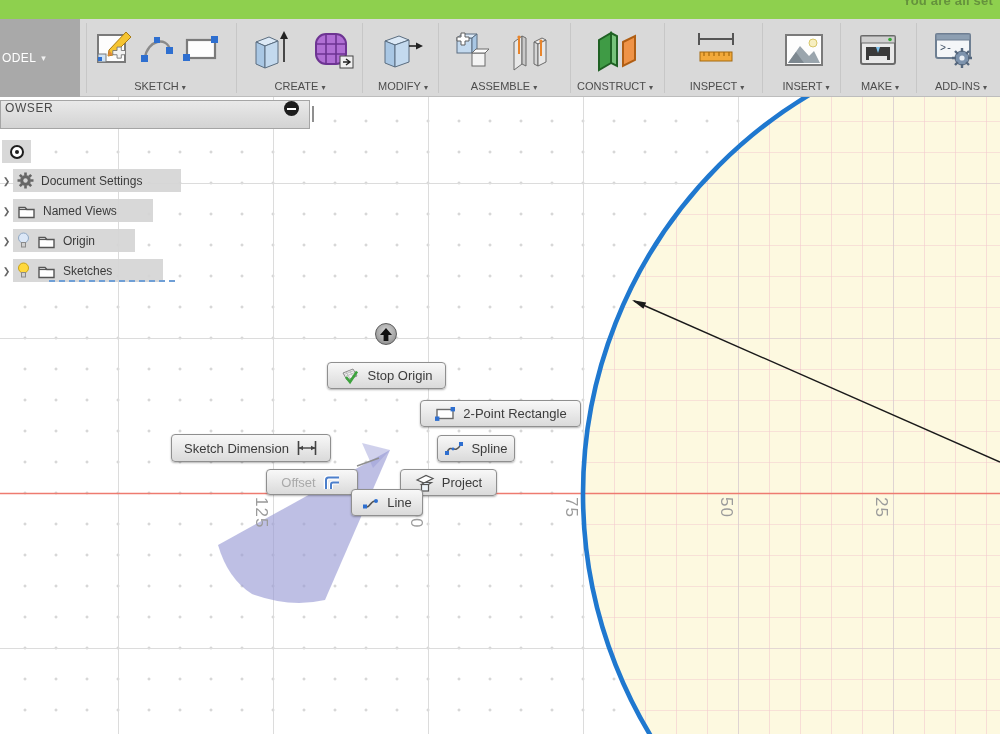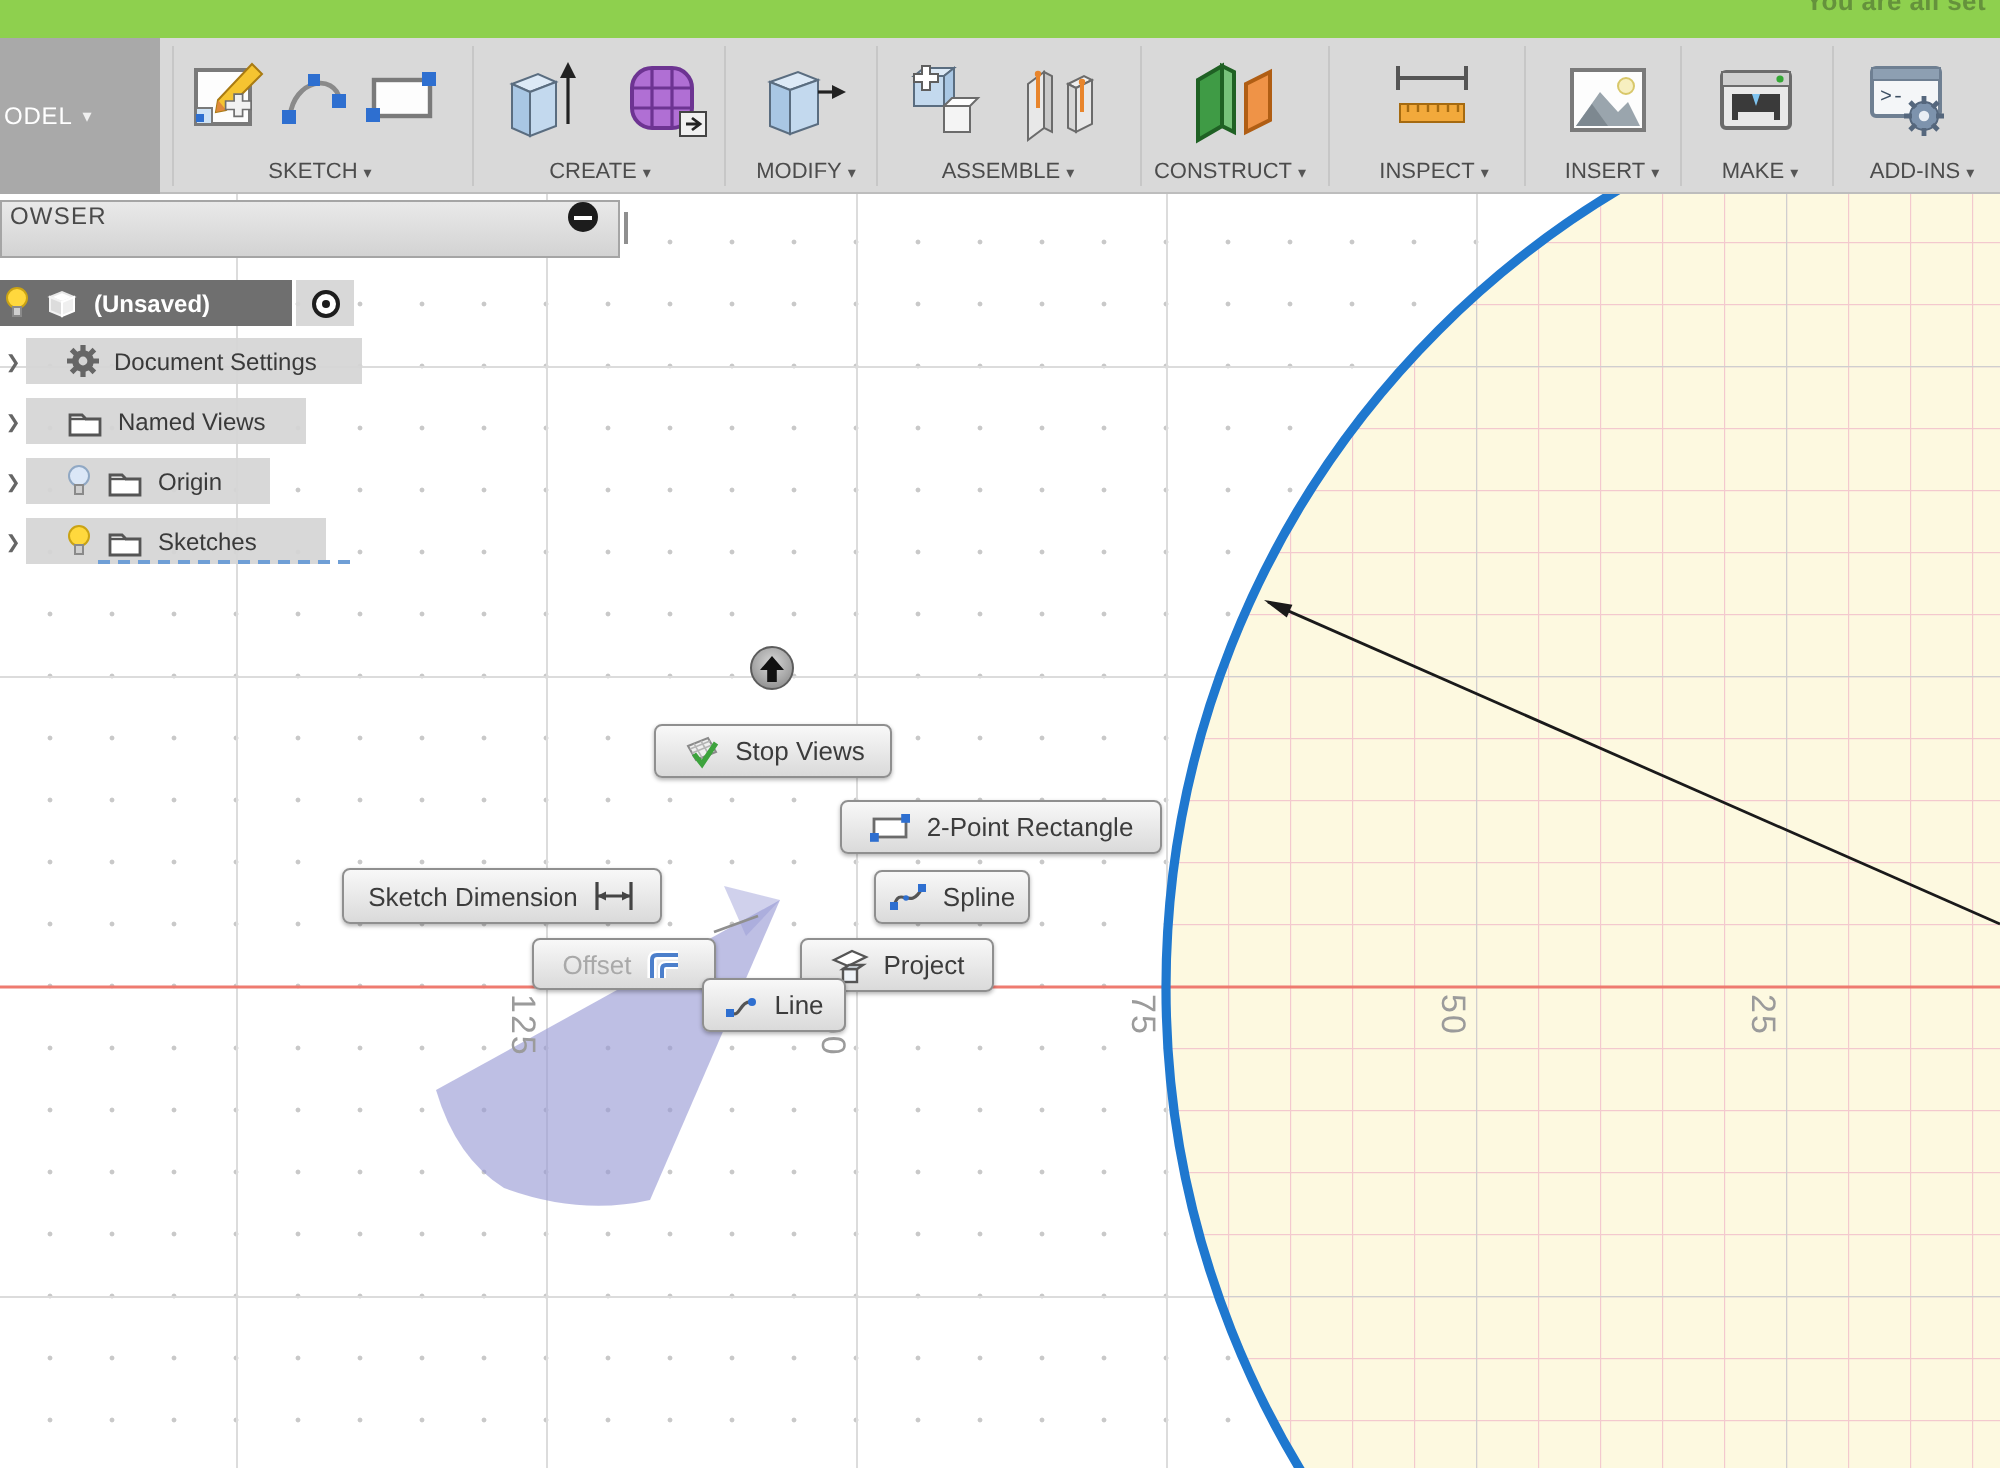--- a/index.html
+++ b/index.html
@@ -41,21 +41,21 @@
   .mmbtn.dim { color:#a9a9a9; }
 
   
   #browser { position:absolute; left:0; top:0; z-index:8; width:330px; }
   #bheader { position:absolute; left:0; top:3px; width:310px; height:29px; background:linear-gradient(#e9e9e9,#d3d3d3); border:1px solid #a5a5a5; display:flex; align-items:flex-start; }
   #bheader .btitle { font-size:12px; color:#4a4a4a; letter-spacing:.6px; margin-left:4px; flex:1; }
   #bcollapse { width:15px; height:15px; border-radius:50%; background:#1c1c1c; position:relative; margin-right:10px; cursor:pointer; }
   #bcollapse::after { content:""; position:absolute; left:3px; top:6.5px; width:9px; height:2px; background:#fff; }
   #bgrip { position:absolute; left:312px; top:9px; width:2px; height:16px; background:#8f8f8f; cursor:ew-resize; }
   .brow { position:absolute; display:flex; align-items:center; height:23px; font-size:12px; color:#3a3a3a; }
-  .bchip { display:flex; align-items:center; height:23px; background:rgba(213,213,213,.92); padding:0 10px 0 20px; gap:7px; cursor:pointer; }
+  .bchip { display:flex; align-items:center; height:23px; background:rgba(213,213,213,.92); padding:0 10px 0 4px; gap:7px; cursor:pointer; }
   .bexp { font-size:9px; color:#666; width:13px; text-align:center; cursor:pointer; }
   #brow-root .rootchip { background:#6f6f6f; color:#fff; font-weight:bold; padding:0 12px 0 2px; }
   .radiochip { background:rgba(213,213,213,.92); width:29px; justify-content:center; padding:0; margin-left:2px; }
   .radio { width:14px; height:14px; border:2px solid #1d1d1d; border-radius:50%; background:#fff; position:relative; }
   .radio::after { content:""; position:absolute; left:3px; top:3px; width:4px; height:4px; border-radius:50%; background:#1d1d1d; }
   #sketchdash { position:absolute; left:36px; top:21px; width:126px; border-bottom:2px dashed #6f9fd6; }
 </style>
 </head>
 <body>
 
@@ -232,21 +232,21 @@
       <polygon points="7,1 13,8 9.4,8 9.4,14 4.6,14 4.6,8 1,8" fill="#111"></polygon>
     </svg>
   </div>
 
   <div class="mmbtn" style="left:327px; top:265px; width:119px; height:27px">
     <svg width="20" height="18">
       <polygon points="3,6 13,2 17,9 7,13" fill="#efefef" stroke="#8a8a8a"></polygon>
       <path d="M6,4.8 l4,7 M9.5,3.5 l4,7 M5,9.5 l10,-4 M4,7.5 l10,-4" stroke="#b5b5b5" stroke-width=".8"></path>
       <path d="M6,10 L10,15 L17,4.5" fill="none" stroke="#3da33d" stroke-width="2.6"></path>
     </svg>
-    <span>Stop Views</span>
+    <span>Stop Origin</span>
   </div>
 
 
   <div class="mmbtn" style="left:420px; top:303px; width:161px; height:27px">
     <svg width="22" height="16">
       <rect x="3" y="3.5" width="16" height="9" fill="#fff" stroke="#6b6b6b" stroke-width="1.4"></rect>
       <rect x="1" y="10.5" width="4.4" height="4.4" fill="#2e6fd0"></rect>
       <rect x="16.6" y="1" width="4.4" height="4.4" fill="#2e6fd0"></rect>
     </svg>
     <span>2-Point Rectangle</span>
@@ -302,32 +302,20 @@
   </div>
 
   <div id="browser">
     <div id="bheader">
       <span class="btitle">OWSER</span>
       <div id="bcollapse"></div>
     </div>
     <div id="bgrip"></div>
 
     <div class="brow" id="brow-root" style="left:0; top:43px">
-      <div class="bchip rootchip" style="width:146px">
-        <svg width="13" height="17">
-          <circle cx="6.5" cy="6" r="5" fill="#ffd83d" stroke="#caa314"></circle>
-          <rect x="4.5" y="10.5" width="4" height="4.5" fill="#cfcfcf" stroke="#8a8a8a"></rect>
-        </svg>
-        <svg width="18" height="17">
-          <polygon points="3,5.5 9,3 15,5.5 9,8" fill="#fff" stroke="#e8e8e8"></polygon>
-          <polygon points="3,5.5 9,8 9,15 3,12.5" fill="#dcdcdc" stroke="#f2f2f2"></polygon>
-          <polygon points="9,8 15,5.5 15,12.5 9,15" fill="#efefef" stroke="#fff"></polygon>
-        </svg>
-        <span>(Unsaved)</span>
-      </div>
       <div class="bchip radiochip">
         <div class="radio"></div>
       </div>
     </div>
 
     <div class="brow" style="left:0; top:72px">
       <span class="bexp">❯</span>
       <div class="bchip" style="width:168px">
         <svg width="17" height="17">
           <g transform="translate(8.5,8.5)">

